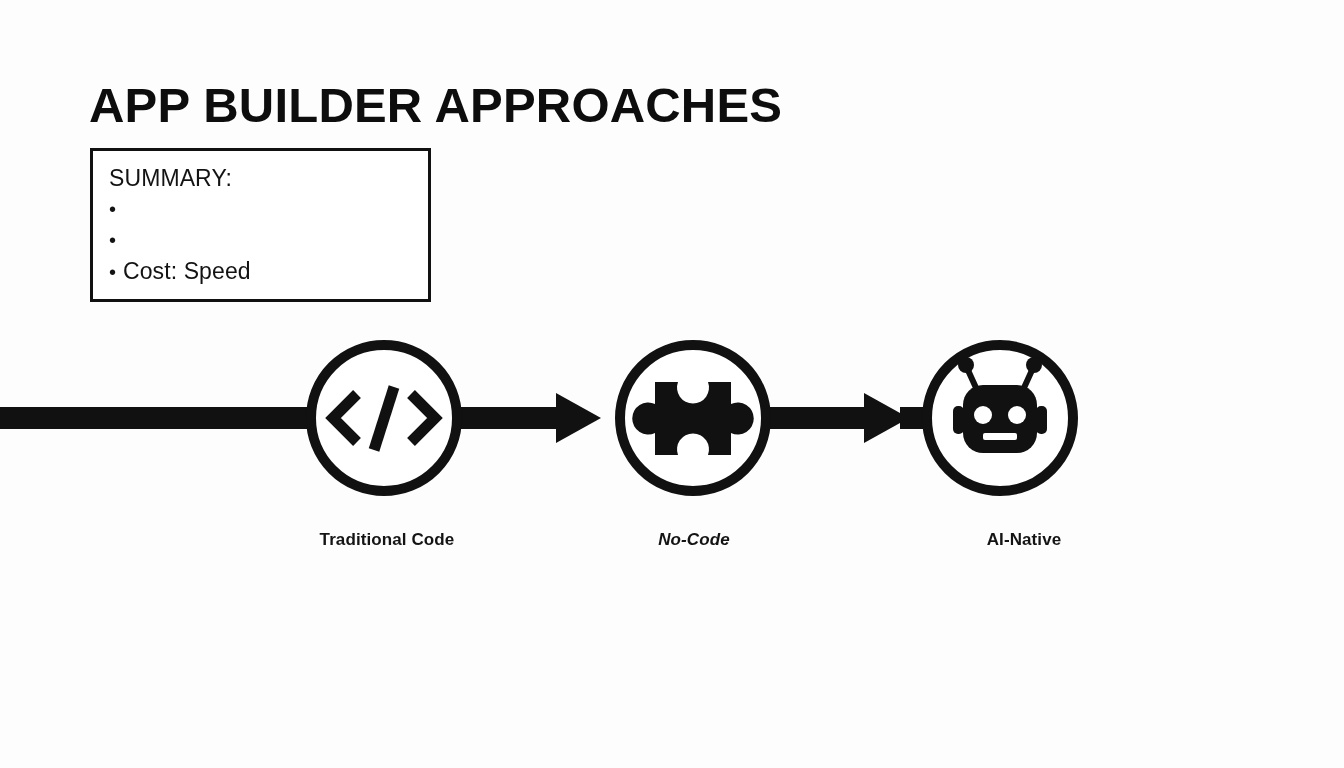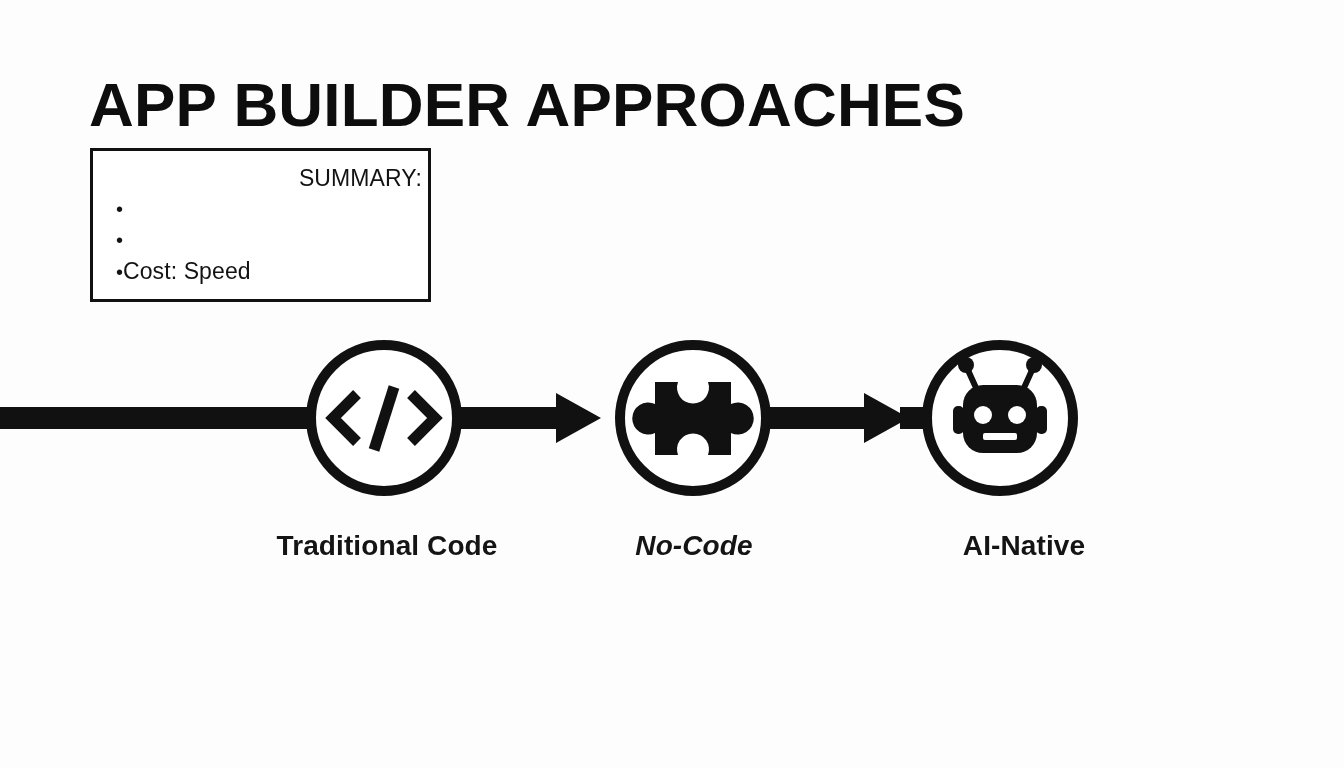--- a/index.html
+++ b/index.html
@@ -22,21 +22,21 @@
     width: 1344px;
     height: 768px;
     background: #fdfdfd;
   }
 
   
   #slide-title {
     position: absolute;
     left: 89px;
     top: 76px;
-    font-size: 62px;
+    font-size: 49px;
     font-weight: 700;
     letter-spacing: 0.2px;
     line-height: 58px;
     color: #0d0d0d;
     white-space: nowrap;
     font-stretch: condensed;
   }
 
   
   #summary-box {
@@ -47,21 +47,20 @@
     height: 154px;
     box-sizing: border-box;
     border: 3px solid #111111;
     background: #ffffff;
   }
   #summary-inner {
     position: absolute;
     left: 16px;
     top: 12px;
     right: 6px;
-    text-align: right;
   }
   .summary-heading {
     font-size: 23px;
     font-weight: 400;
     color: #131313;
     line-height: 31px;
     letter-spacing: 0.1px;
     white-space: nowrap;
   }
   .summary-list {
@@ -99,21 +98,21 @@
   #flow-svg {
     position: absolute;
     left: 0;
     top: 0;
     display: block;
   }
 
   .node-label {
     position: absolute;
     top: 200px;
-    font-size: 28px;
+    font-size: 17px;
     font-weight: 700;
     color: #141414;
     text-align: center;
     white-space: nowrap;
     letter-spacing: 0.1px;
     transform: translateX(-50%);
   }
   #label-traditional { left: 387px; }
   #label-nocode      { left: 694px; font-style: italic; }
   #label-ainative    { left: 1024px; }

